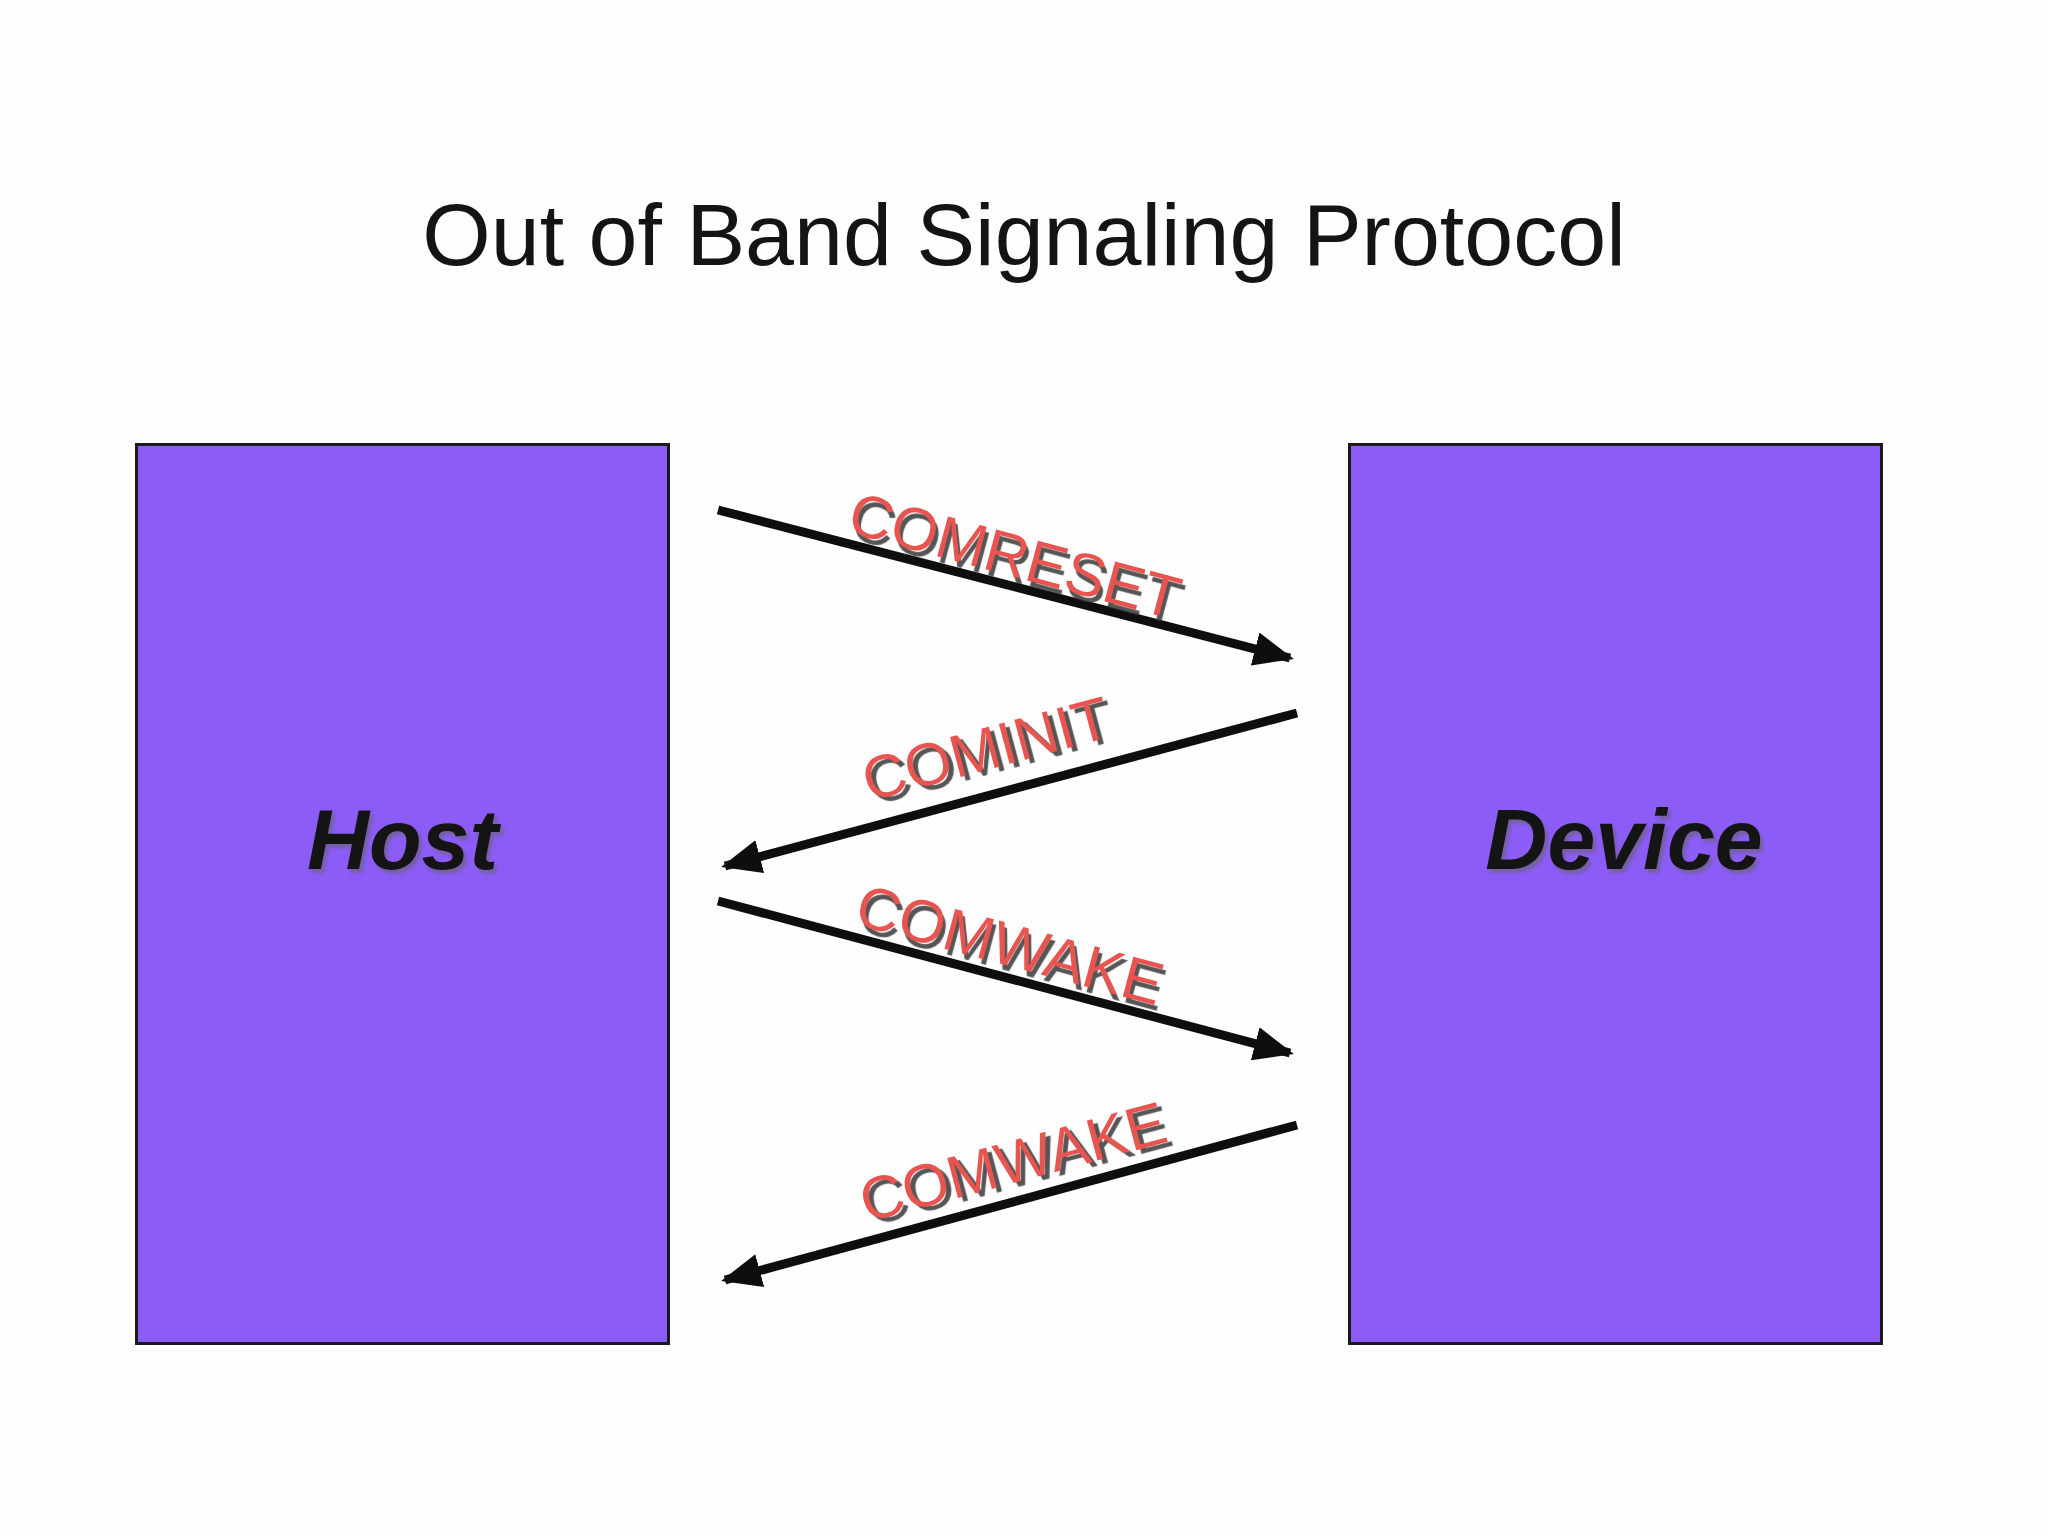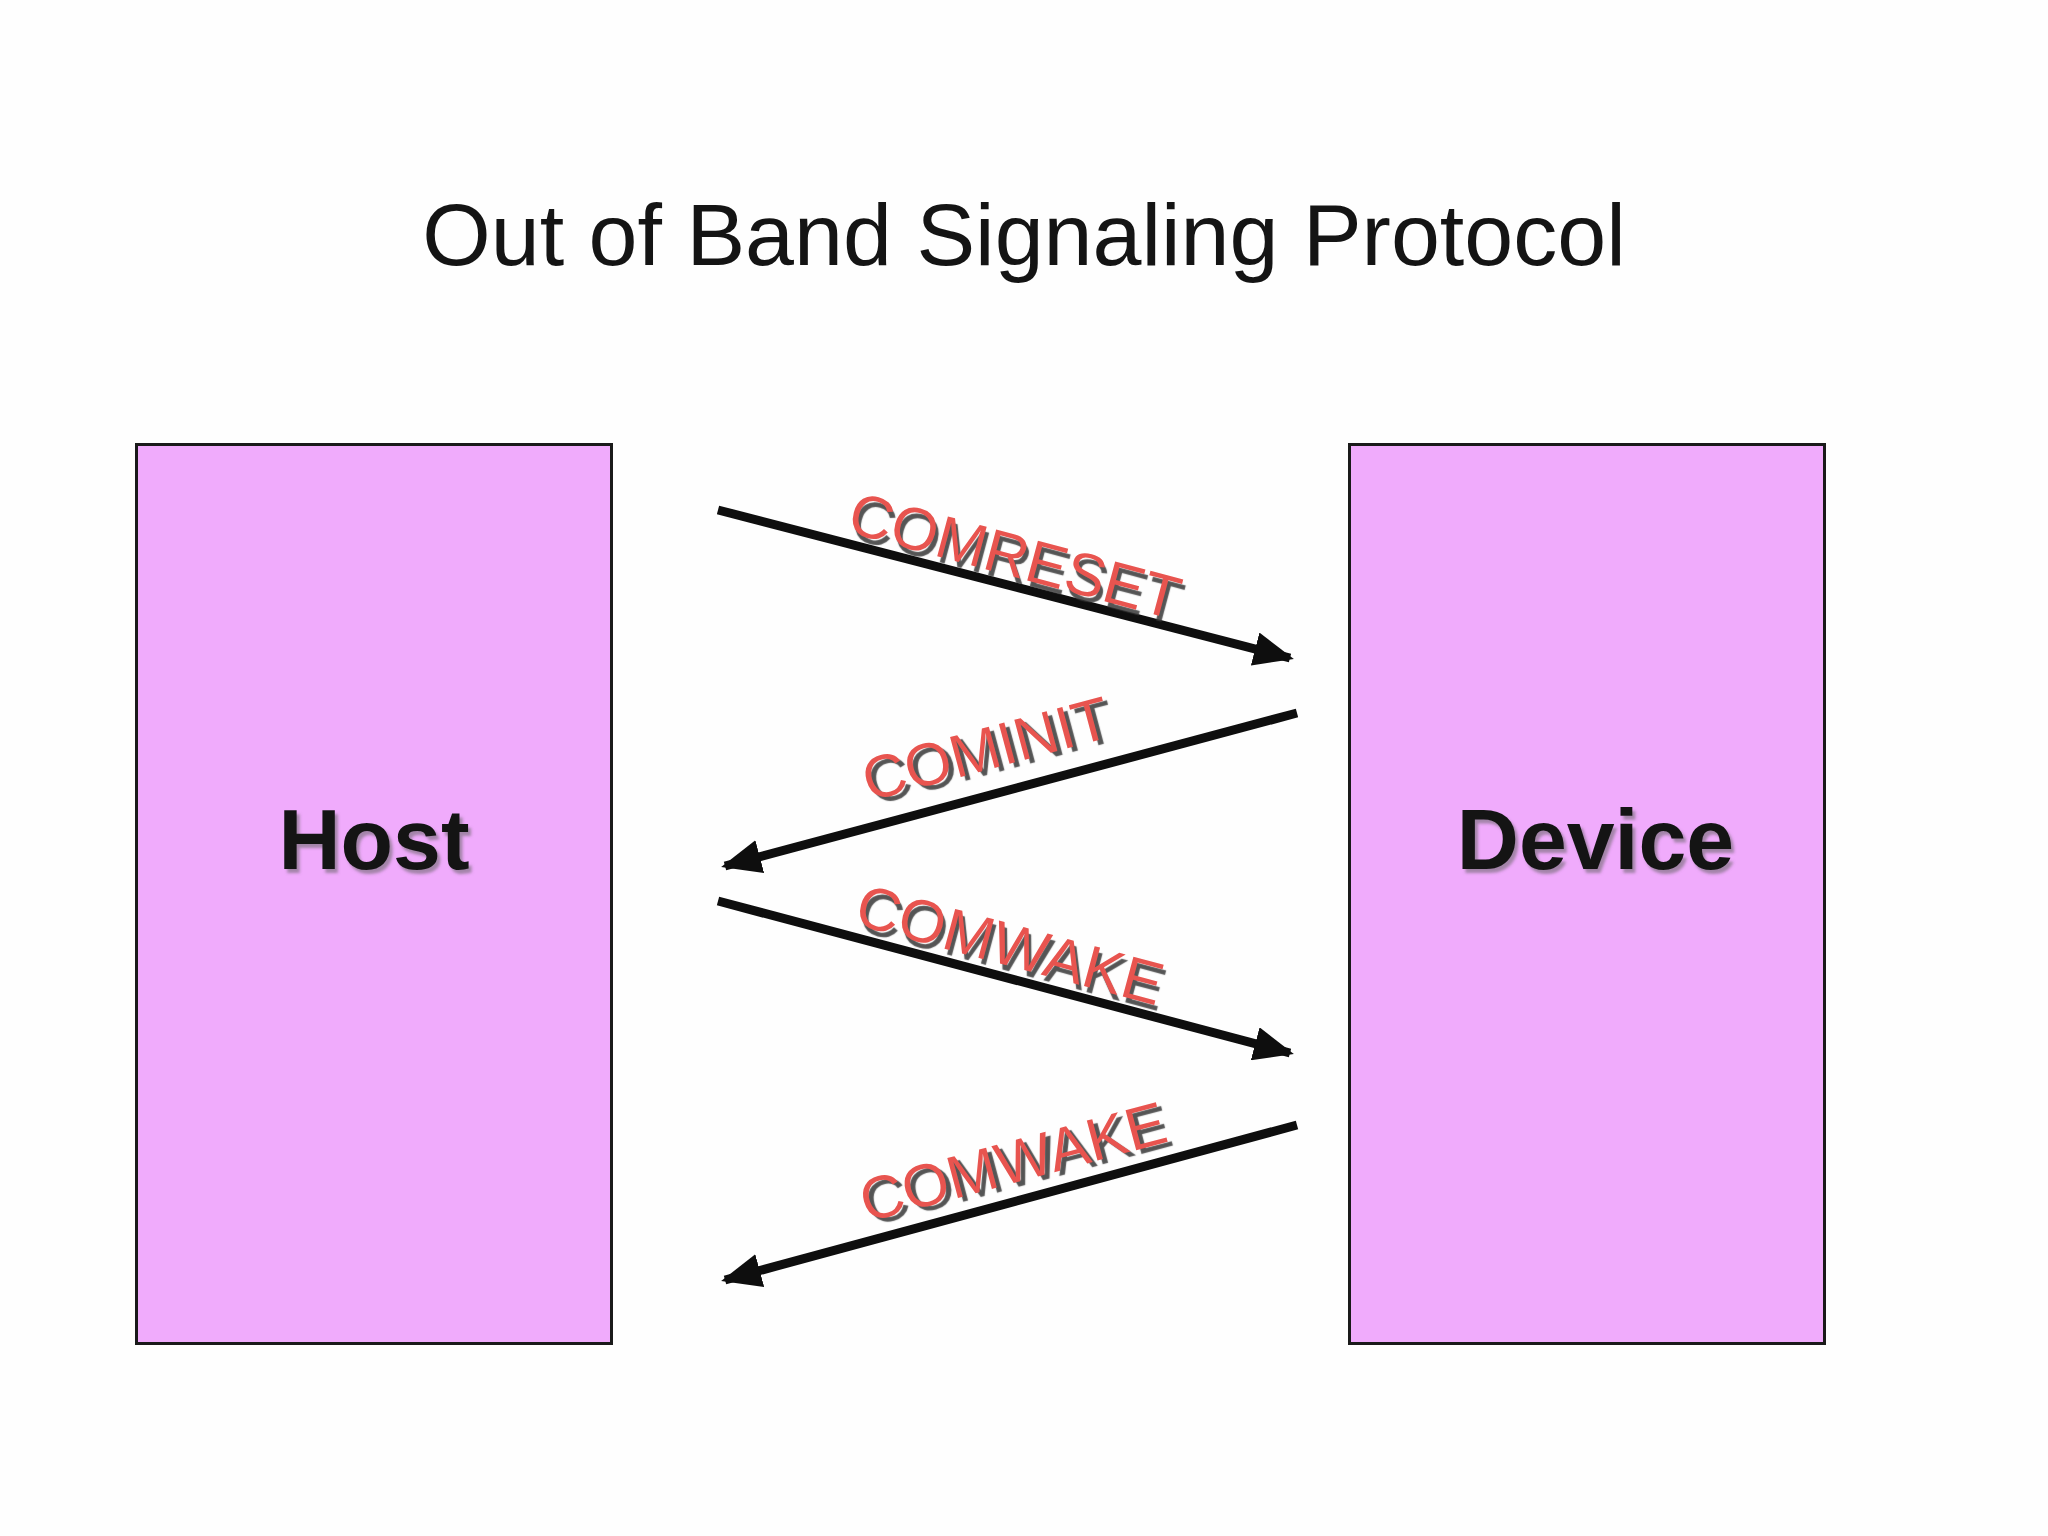--- a/index.html
+++ b/index.html
@@ -23,28 +23,29 @@
     text-align: center;
     font-size: 88px;
     font-weight: 400;
     color: #141414;
     letter-spacing: 0px;
     margin-top: 44px;
   }
   .node-box {
     position: absolute;
     top: 443px;
-    width: 478px;
+    width: 535px;
     height: 902px;
     border: 3px solid #1a1a1a;
-    background: #f0abfc;
+    background: #8b5cf6;
     display: flex;
     align-items: center;
     justify-content: center;
     box-sizing: border-box;
+    font-style: italic;
   }
   .node-box.host   { left: 135px; }
   .node-box.device { left: 1348px; padding-left: 17px; }
   .node-label {
     font-size: 86px;
     font-weight: 700;
     color: #141414;
     text-shadow: 3px 4px 3px rgba(100,100,100,0.55);
     transform: translateY(-55px);
   }

